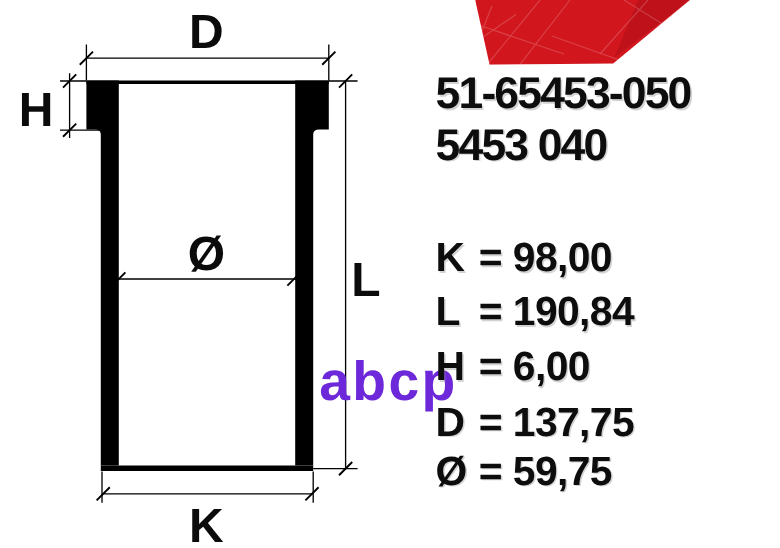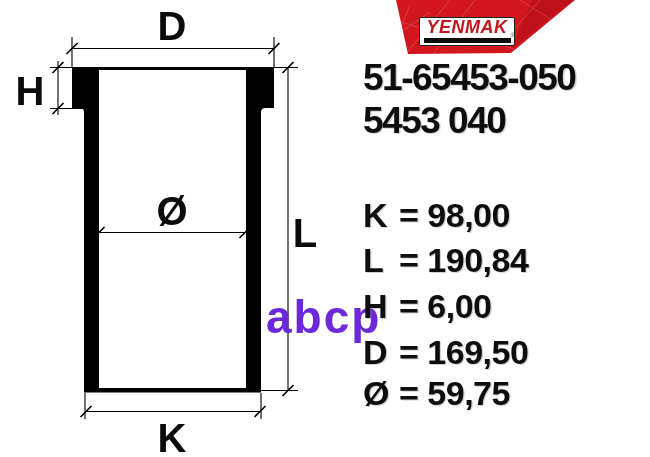--- a/index.html
+++ b/index.html
@@ -64,25 +64,20 @@
         <path d="M460,30 L530,55"></path>
           <path d="M396,20 L470,45"></path>
           <path d="M520,0 L560,25"></path>
         <path d="M545,25 L575,0"></path>
           <path d="M410,5 L396,40"></path>
           <path d="M398,34 L430,12"></path>
       </g>
     </g>
   </svg>
 
-  <div class="logo-box">
-    <div class="logo-text">YENMAK</div>
-    <div class="logo-bar"></div>
-    <div class="logo-reg">®</div>
-  </div>
 
   <svg class="diagram-svg" width="340" height="457" viewBox="0 0 340 457">
 
     <g fill="#000000" stroke="none">
       <path d="M72,67 H274 V70 H72 Z"></path>
       <path d="M72,67 L99,67 L99,388 L84,388 L84,112 Q84,108 79,108 L72,108 Z"></path>
       <path d="M274,67 L246,67 L246,388 L261,388 L261,112 Q261,108 266,108 L274,108 Z"></path>
       <path d="M84,388 H261 V392.5 H84 Z"></path>
     </g>
 
@@ -121,21 +116,21 @@
     <span class="spec-val">190,84</span>
   </div>
   <div class="spec-row" style="top:288px">
     <span class="spec-label">H</span>
     <span class="spec-eq">=</span>
     <span class="spec-val">6,00</span>
   </div>
   <div class="spec-row" style="top:334px">
     <span class="spec-label">D</span>
     <span class="spec-eq">=</span>
-    <span class="spec-val">169,50</span>
+    <span class="spec-val">137,75</span>
   </div>
   <div class="spec-row" style="top:375px">
     <span class="spec-label">Ø</span>
     <span class="spec-eq">=</span>
     <span class="spec-val">59,75</span>
   </div>
 
 </div>
 
 </body></html>

